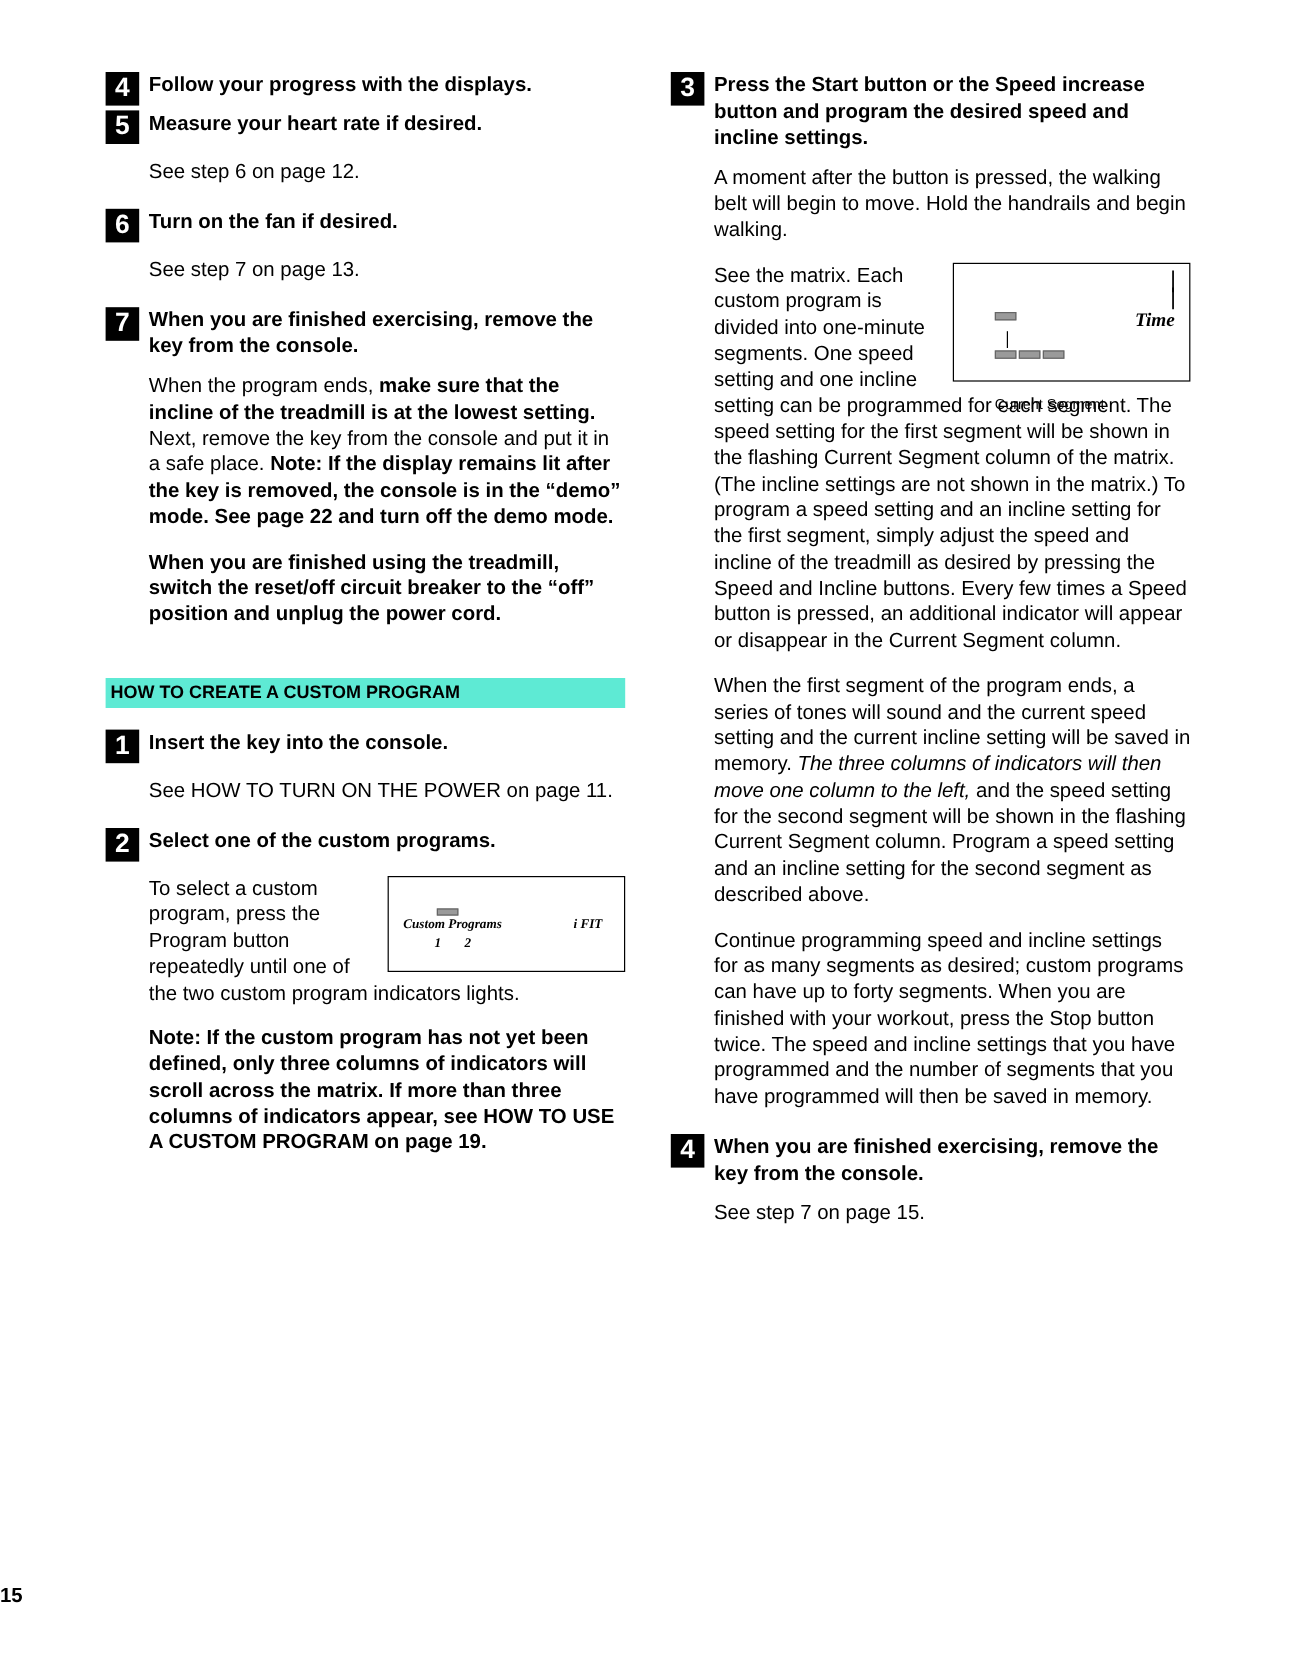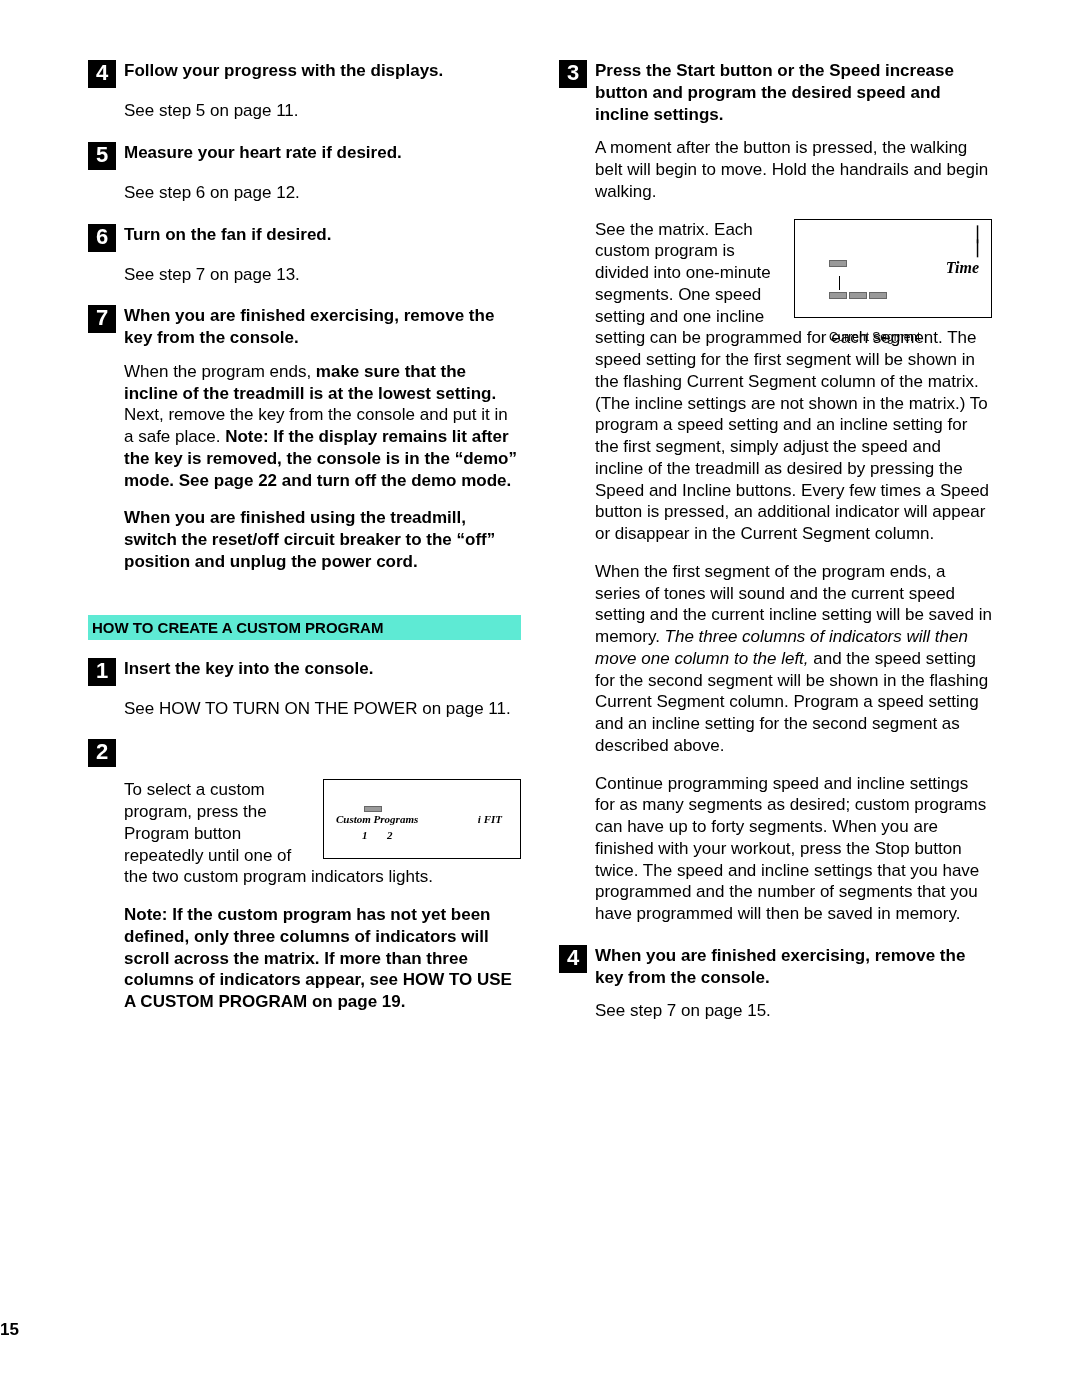--- a/index.html
+++ b/index.html
@@ -89,21 +89,20 @@
 <body>
 
 <div class="cols">
 
   <div class="col">
 
     <div class="step">
       <div class="num">4</div>
       <div class="steptitle">Follow your progress with the displays.</div>
     </div>
-    <div class="stepbody">See step 5 on page 11.</div>
 
     <div class="step">
       <div class="num">5</div>
       <div class="steptitle">Measure your heart rate if desired.</div>
     </div>
     <div class="stepbody">See step 6 on page 12.</div>
 
     <div class="step">
       <div class="num">6</div>
       <div class="steptitle">Turn on the fan if desired.</div>
@@ -122,20 +121,21 @@
     <div class="section-heading">HOW TO CREATE A CUSTOM PROGRAM</div>
 
     <div class="step">
       <div class="num">1</div>
       <div class="steptitle">Insert the key into the console.</div>
     </div>
     <div class="stepbody">See HOW TO TURN ON THE POWER on page 11.</div>
 
     <div class="step">
       <div class="num">2</div>
+      <div class="steptitle">Select one of the custom programs.</div>
     </div>
     <div class="stepbody clearfix">
       <div class="float-diagram diag1">
         <div class="top"></div>
         <div class="lbl-cp">Custom Programs</div>
         <div class="lbl-ifit">i FIT</div>
         <div class="n1">1</div>
         <div class="n2">2</div>
       </div>
       <span>To select a custom program, press the Program button repeatedly until one of the two custom program indicators lights.</span>

